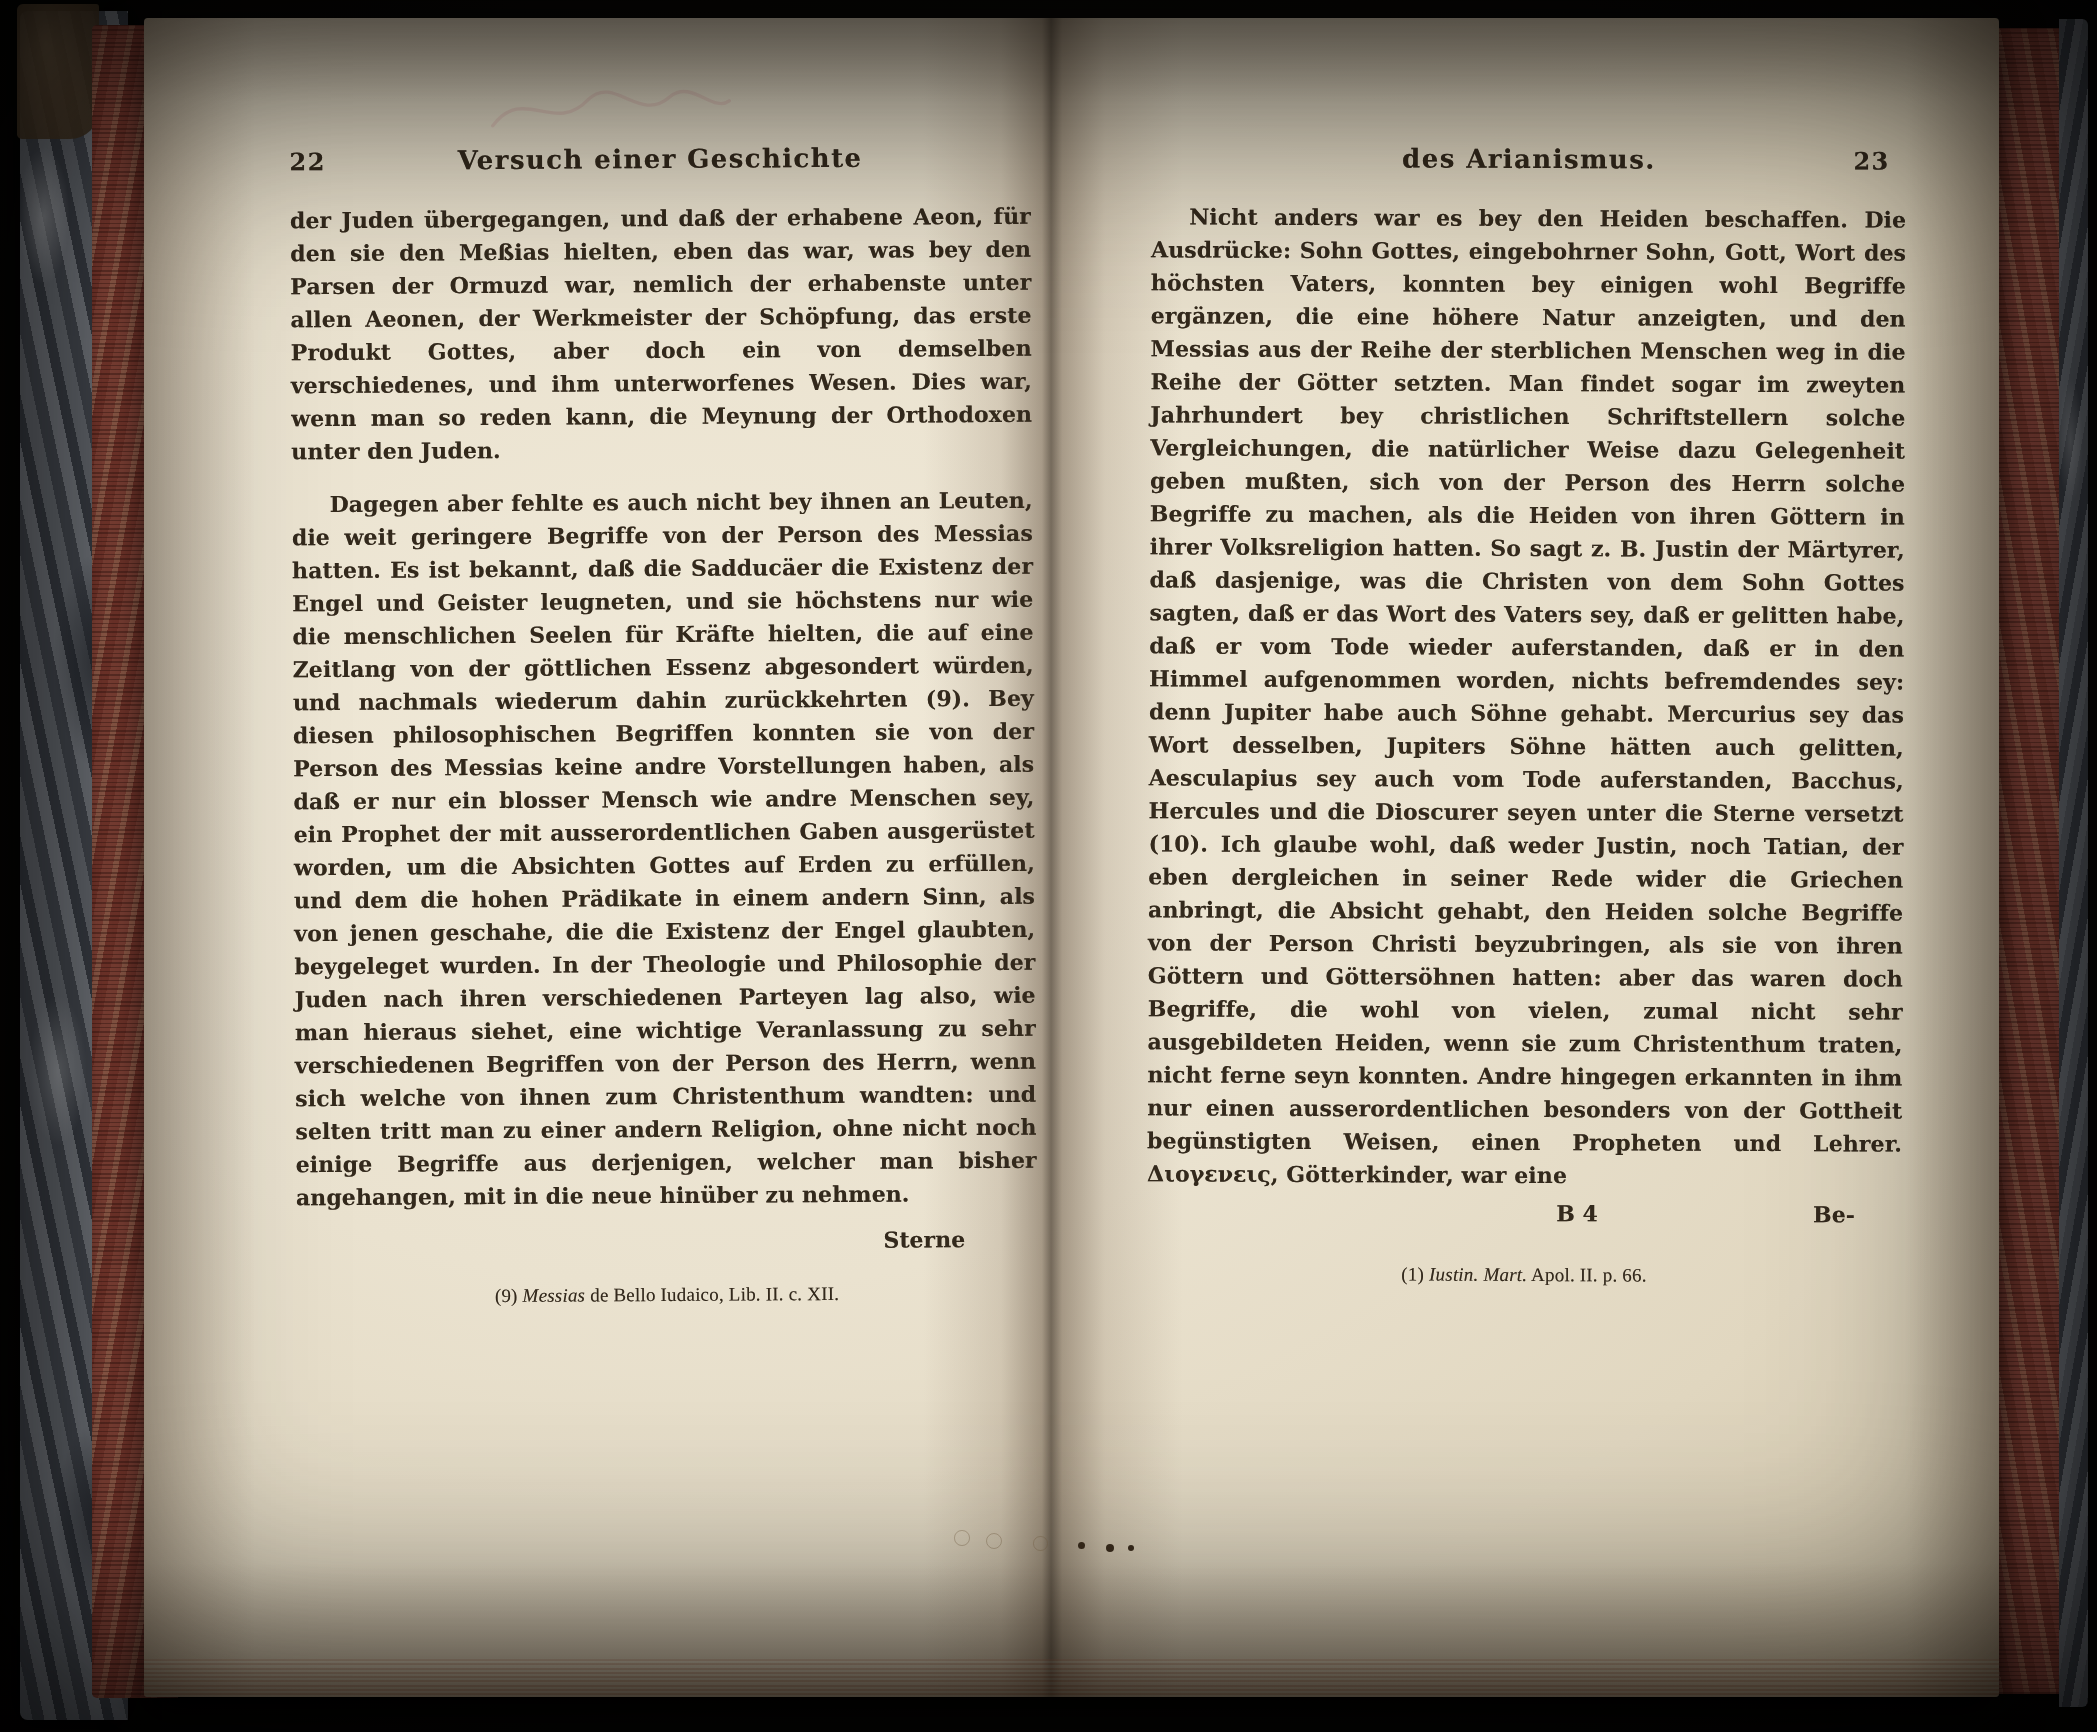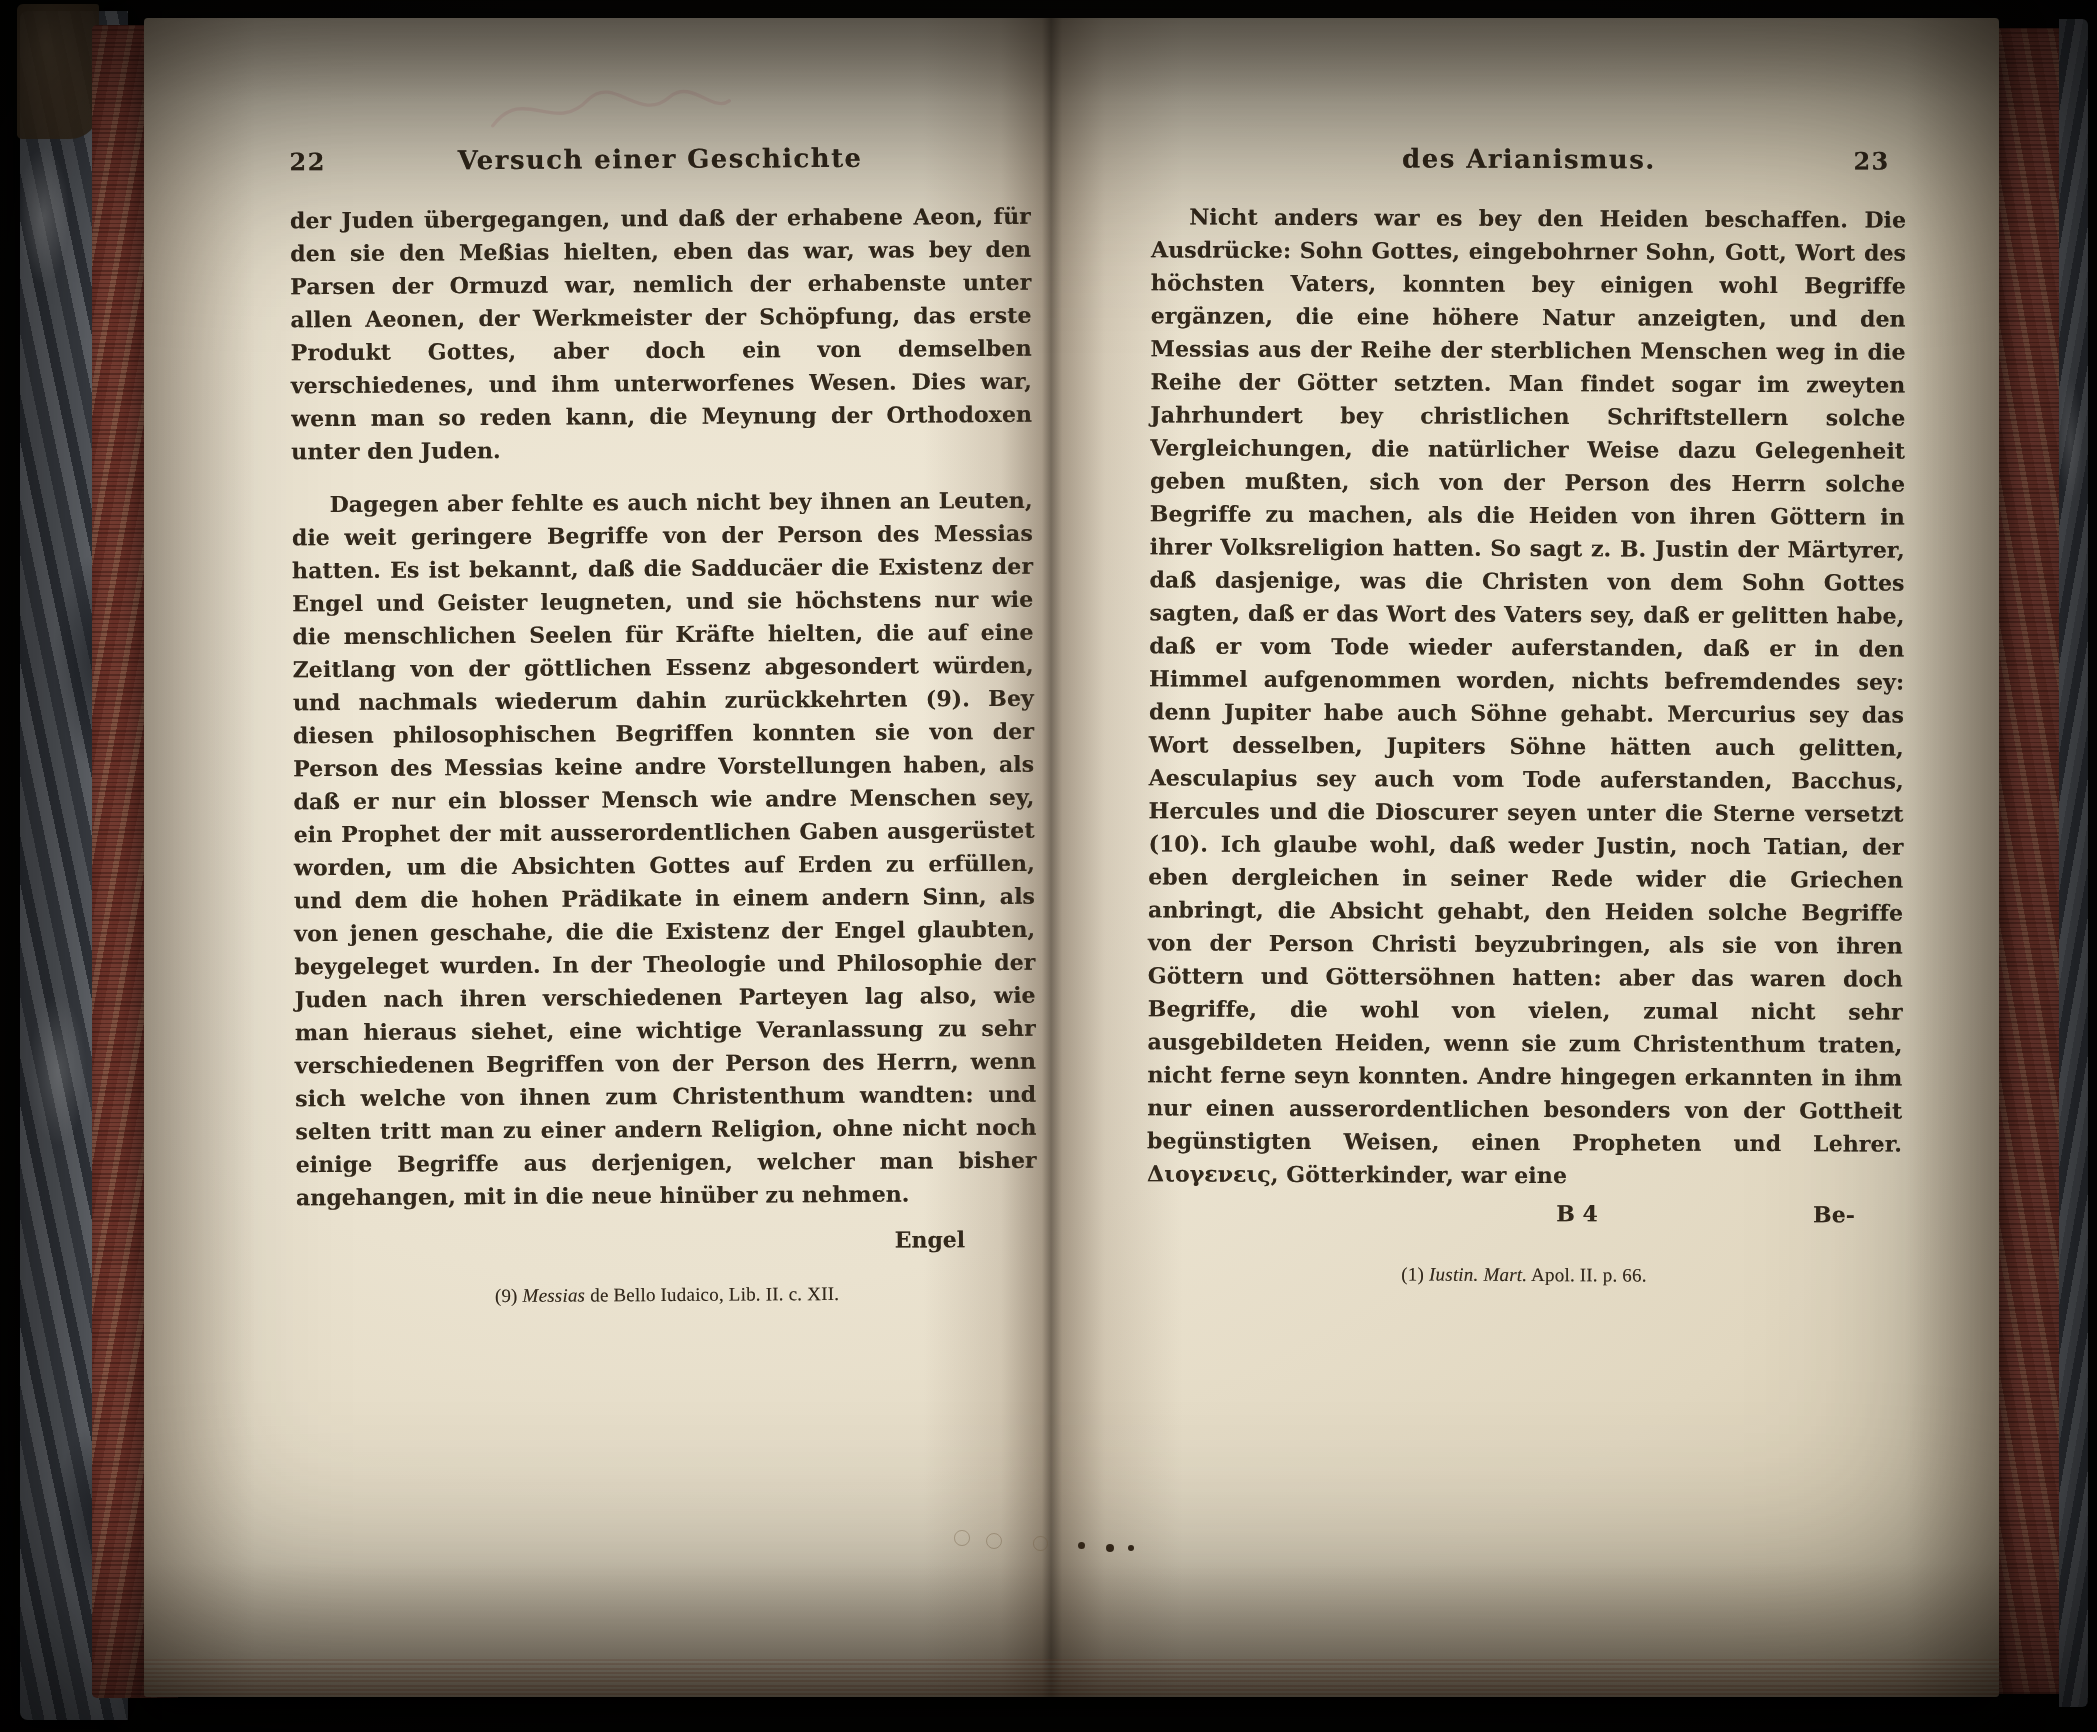--- a/index.html
+++ b/index.html
@@ -164,21 +164,21 @@
 
   <div class="page-col left">
     <div class="pg-header">
       <span class="pg-num">22</span>
       <span class="run-title">Versuch einer Geschichte</span>
       <span class="spacer"></span>
     </div>
     <p class="body-text">der Juden übergegangen, und daß der erhabene Aeon, für den sie den Meßias hielten, eben das war, was bey den Parsen der Ormuzd war, nemlich der erhabenste unter allen Aeonen, der Werkmeister der Schöpfung, das erste Produkt Gottes, aber doch ein von demselben verschiedenes, und ihm unterworfenes Wesen. Dies war, wenn man so reden kann, die Meynung der Orthodoxen unter den Juden.</p>
     <p class="body-text indent">Dagegen aber fehlte es auch nicht bey ihnen an Leuten, die weit geringere Begriffe von der Person des Messias hatten. Es ist bekannt, daß die Sadducäer die Existenz der Engel und Geister leugneten, und sie höchstens nur wie die menschlichen Seelen für Kräfte hielten, die auf eine Zeitlang von der göttlichen Essenz abgesondert würden, und nachmals wiederum dahin zurückkehrten (9). Bey diesen philosophischen Begriffen konnten sie von der Person des Messias keine andre Vorstellungen haben, als daß er nur ein blosser Mensch wie andre Menschen sey, ein Prophet der mit ausserordentlichen Gaben ausgerüstet worden, um die Absichten Gottes auf Erden zu erfüllen, und dem die hohen Prädikate in einem andern Sinn, als von jenen geschahe, die die Existenz der Engel glaubten, beygeleget wurden. In der Theologie und Philosophie der Juden nach ihren verschiedenen Parteyen lag also, wie man hieraus siehet, eine wichtige Veranlassung zu sehr verschiedenen Begriffen von der Person des Herrn, wenn sich welche von ihnen zum Christenthum wandten: und selten tritt man zu einer andern Religion, ohne nicht noch einige Begriffe aus derjenigen, welcher man bisher angehangen, mit in die neue hinüber zu nehmen.</p>
     <div class="catch-line">
-      <span>Engel</span>
+      <span>Sterne</span>
     </div>
     <div class="footnote">
       <span>(9)</span>
       <span class="auth">Messias</span>
       <span>de Bello Iudaico, Lib. II. c. XII.</span>
     </div>
   </div>
 
   <div class="page-col right">
     <div class="pg-header">

